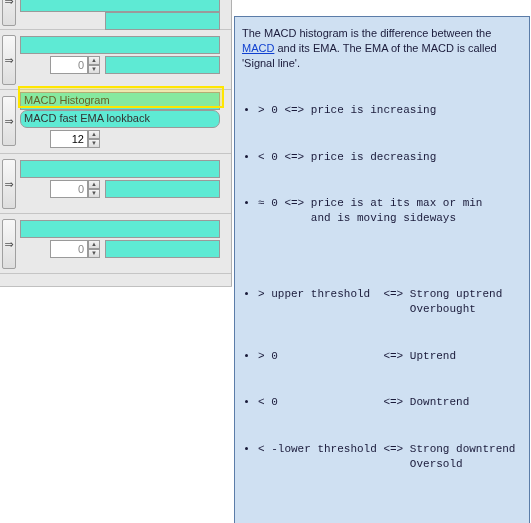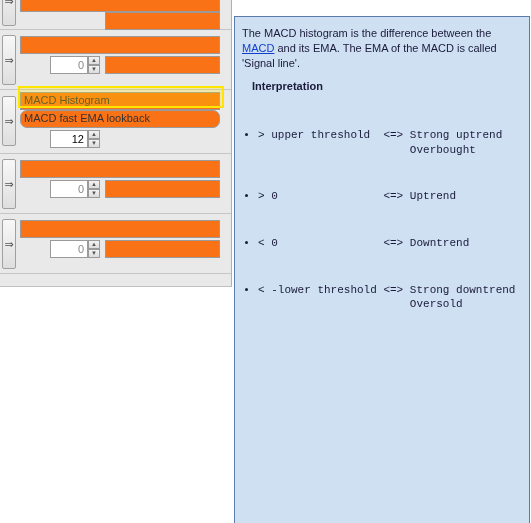--- a/index.html
+++ b/index.html
@@ -36,21 +36,21 @@
     display: flex;
     align-items: center;
     justify-content: center;
     color: #555;
     font-size: 11px;
     cursor: pointer;
   }
   .field {
     position: absolute;
     height: 18px;
-    background: #f97316;
+    background: #5eead4;
     border: 1px solid #9a9a9a;
     font-size: 11px;
     padding: 1px 3px;
     color: #333;
   }
   .spinner {
     position: absolute;
     display: flex;
     height: 18px;
   }
@@ -199,21 +199,26 @@
 
 </div>
 
 <div class="bottom-white"></div>
 
 <div class="tooltip">
   <div class="plain">
     <span>The MACD histogram is the difference between the </span><a href="#">MACD</a><span> and its EMA. The EMA of the MACD is called 'Signal line'.</span>
   </div>
 
-  <div class="sec-title">Interpretation</div>
+  <ul class="mono">
+    <li>&gt; 0 &lt;=&gt; price is increasing</li>
+    <li>&lt; 0 &lt;=&gt; price is decreasing</li>
+    <li>≈ 0 &lt;=&gt; price is at its max or min
+        and is moving sideways</li>
+  </ul>
 
   <ul class="mono">
     <li>&gt; upper threshold  &lt;=&gt; Strong uptrend
                        Overbought</li>
     <li>&gt; 0                &lt;=&gt; Uptrend</li>
     <li>&lt; 0                &lt;=&gt; Downtrend</li>
     <li>&lt; -lower threshold &lt;=&gt; Strong downtrend
                        Oversold</li>
     
   </ul>

